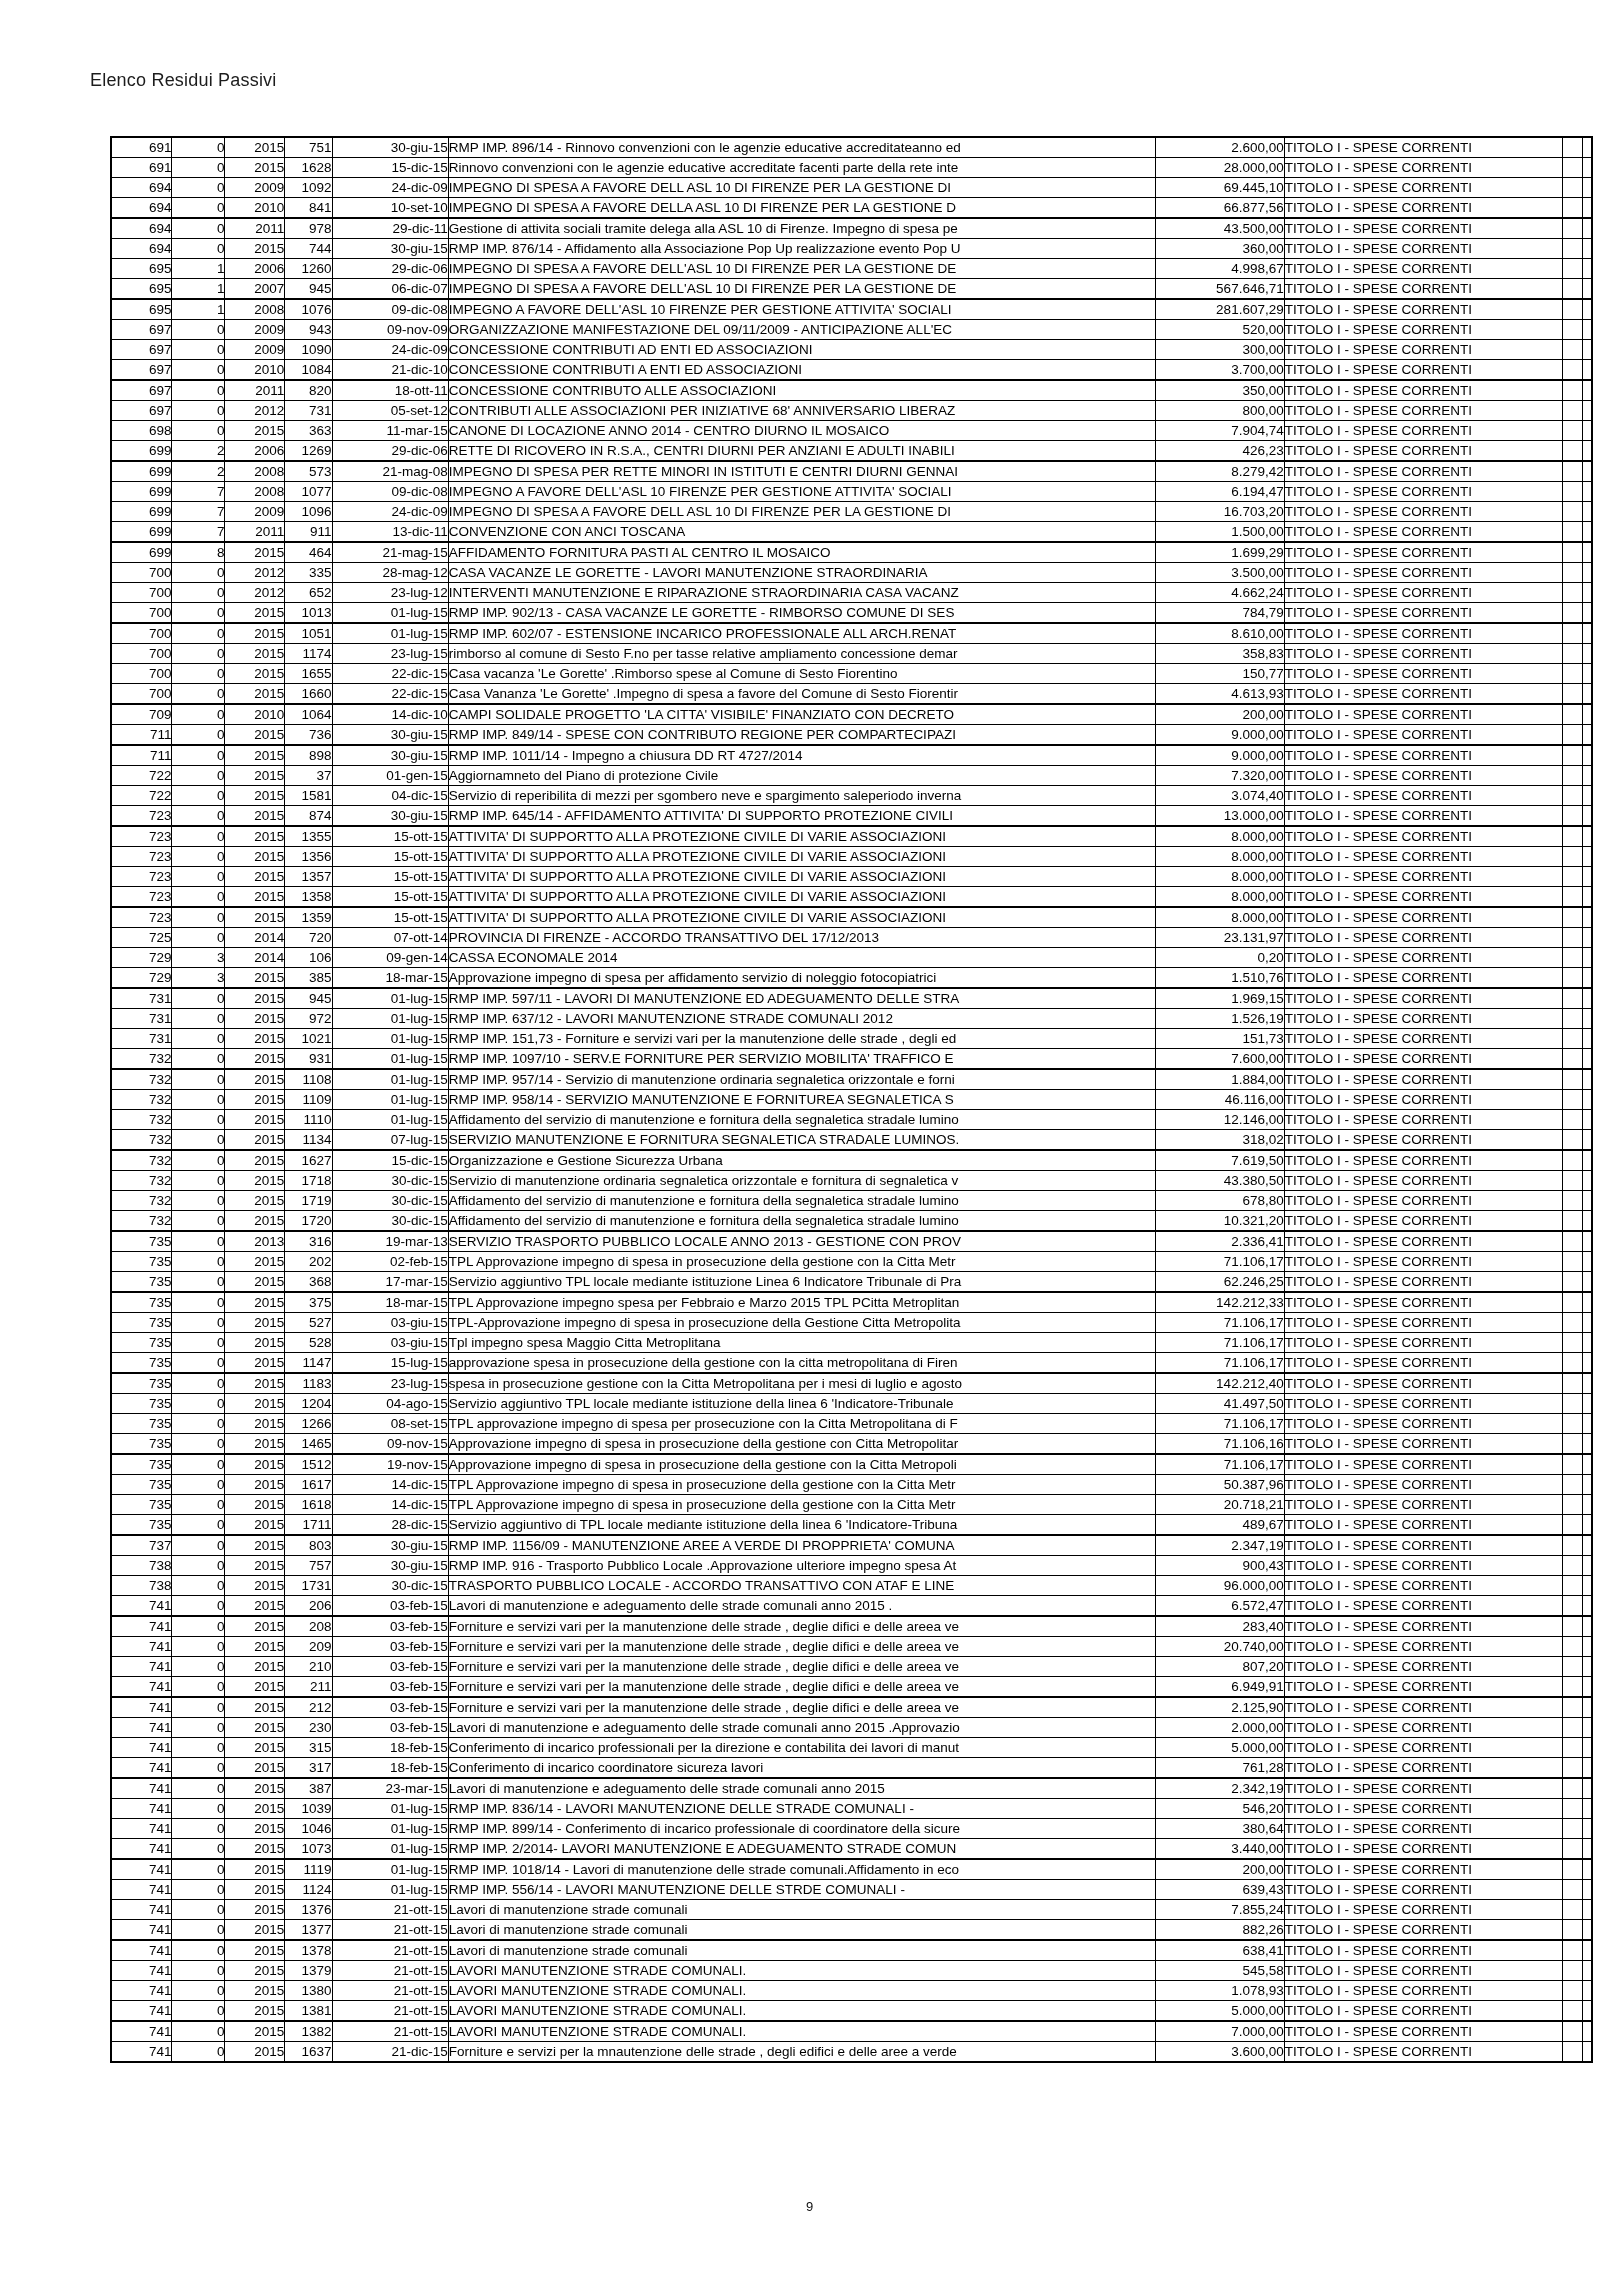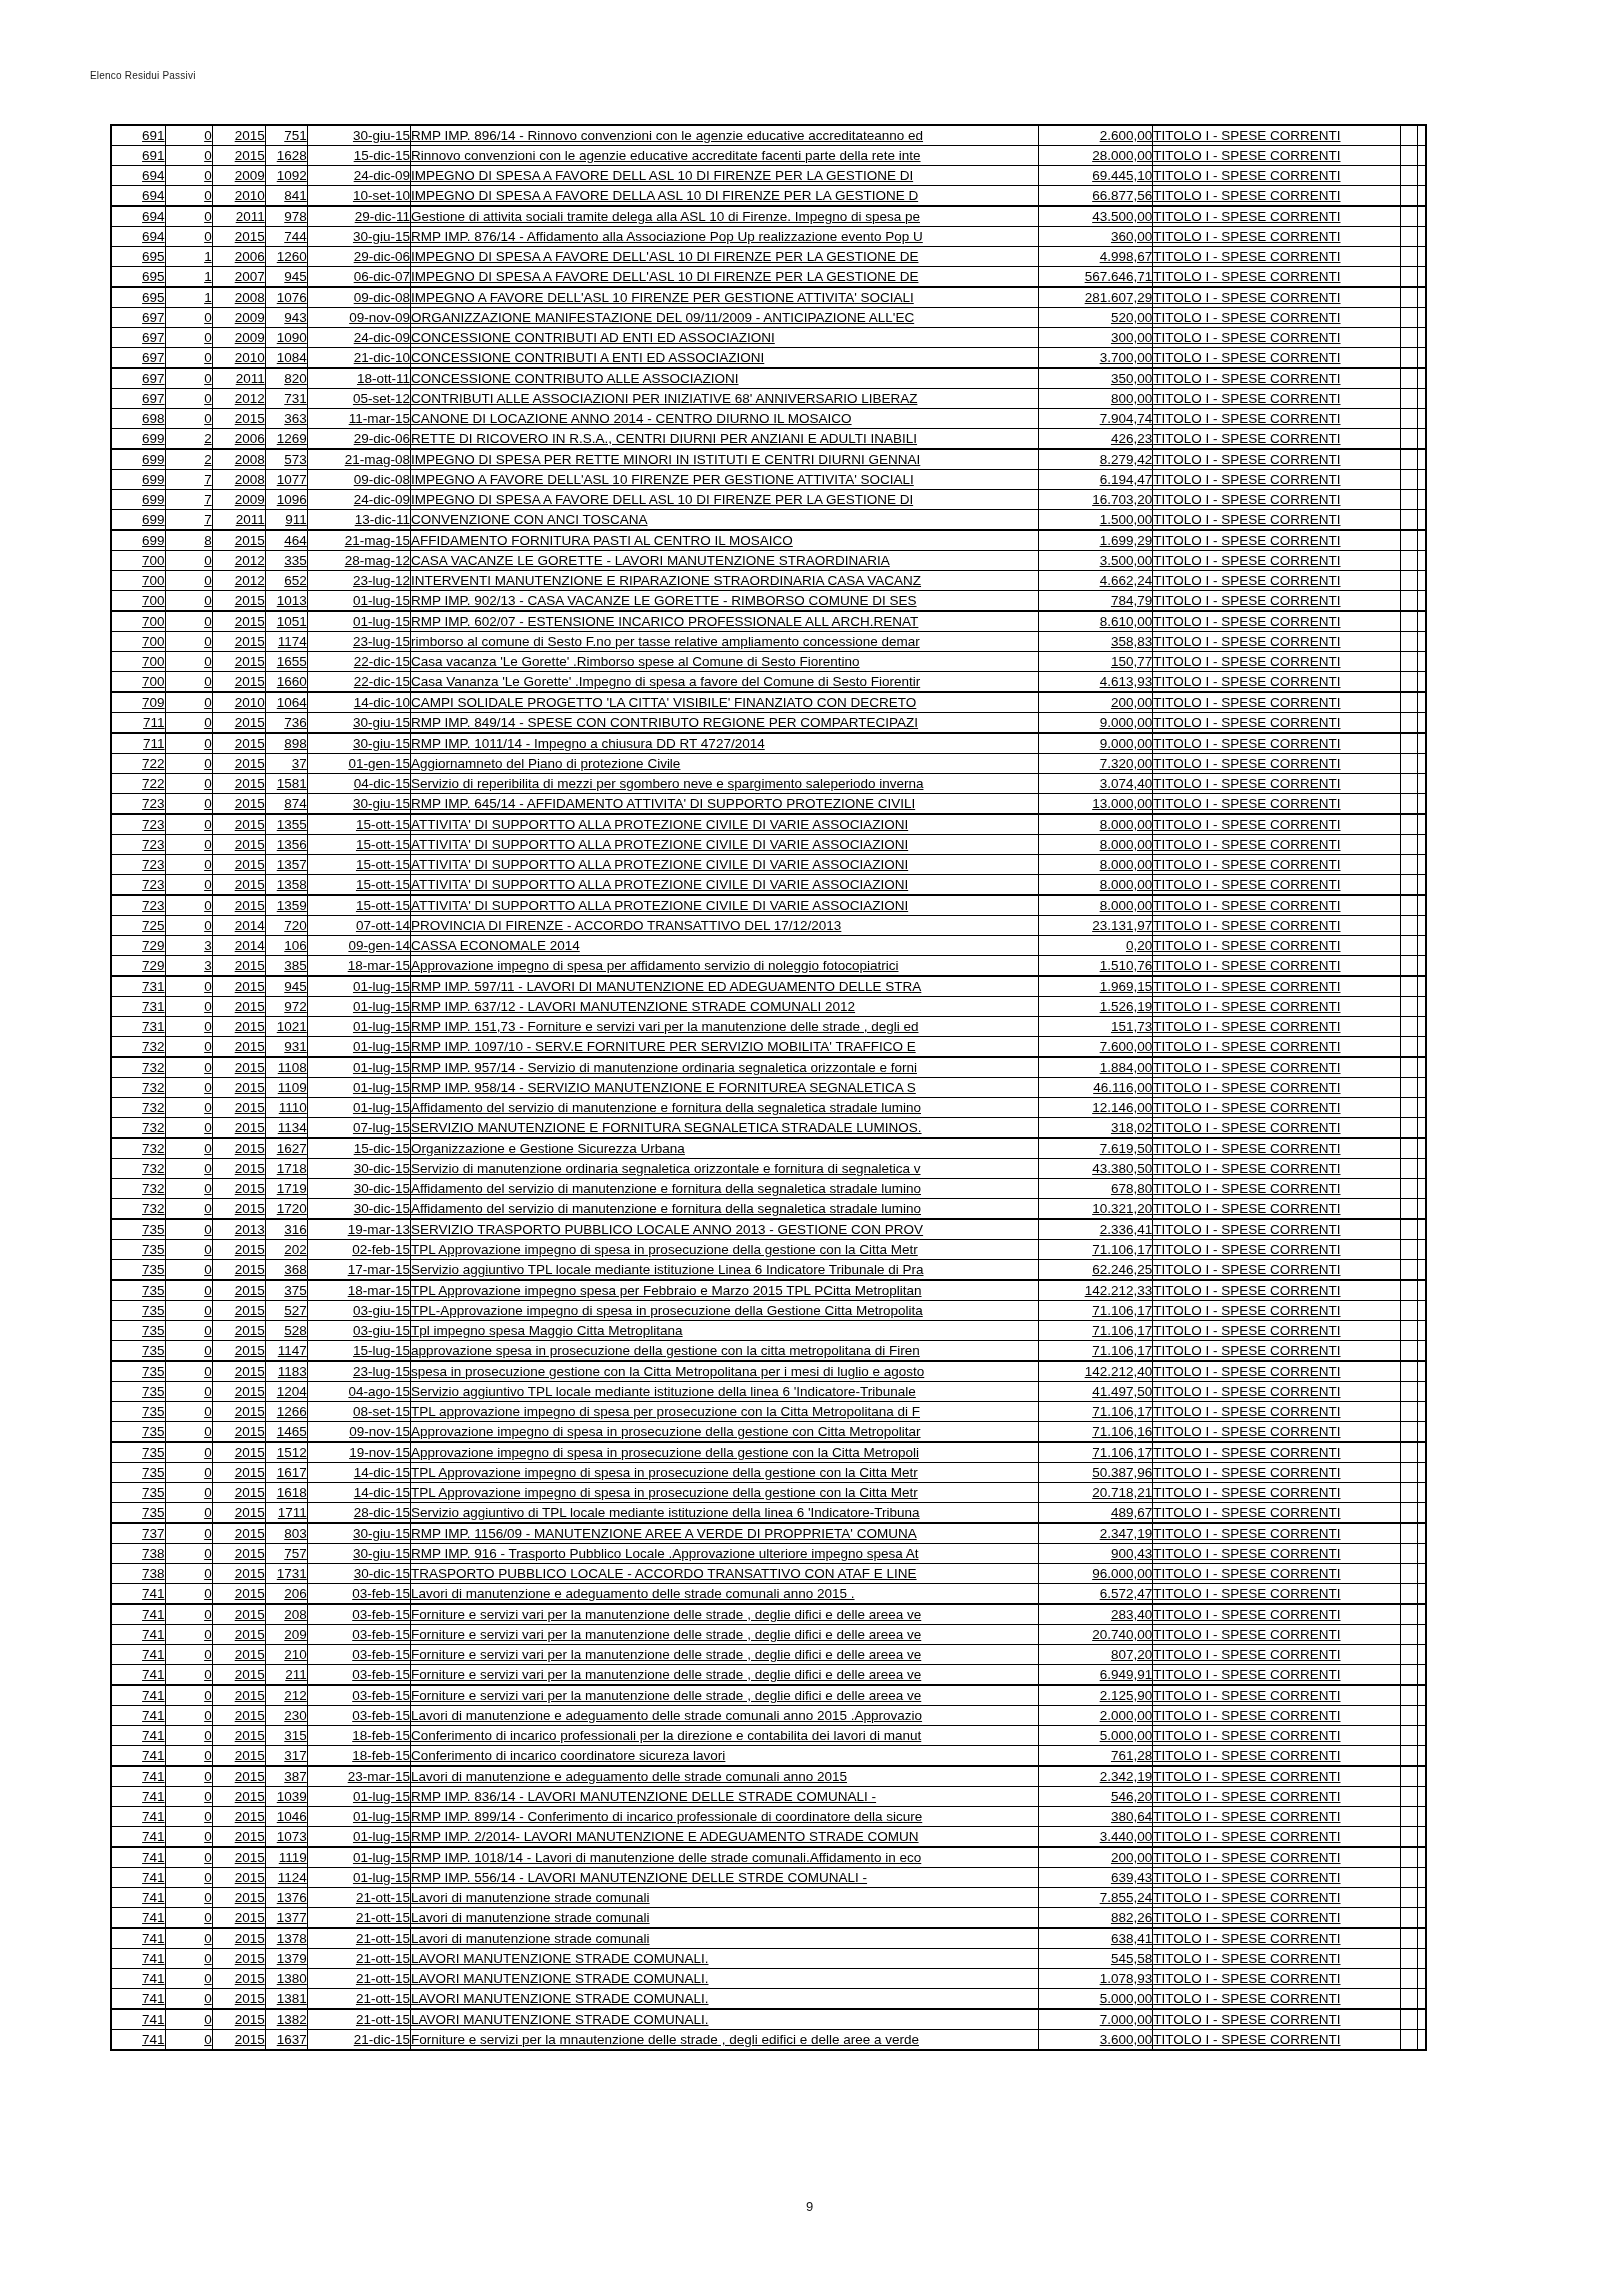--- a/index.html
+++ b/index.html
@@ -6,30 +6,29 @@
   body{
     width:1619px;height:2290px;
     background:#ffffff;
     font-family:"Liberation Sans","DejaVu Sans",sans-serif;
     color:#000;
     position:relative;
     overflow:hidden;
   }
   .doc-title{
     position:absolute;left:90px;top:70px;
-    font-size:10px;color:#1c1c1c;letter-spacing:0.2px;
+    font-size:18px;color:#1c1c1c;letter-spacing:0.2px;
     white-space:nowrap;
   }
   table.residui{
-    position:absolute;left:110px;top:124px;
-    width:1317px;
+    position:absolute;left:110px;top:136px;
+    width:1483px;
     border-collapse:collapse;
     table-layout:fixed;
     border:2.8px solid #000;
-    text-decoration:underline;
   }
   table.residui td{
     border:0.9px solid #000;
     height:19px;
     line-height:19px;
     font-size:13.5px;
     padding:0;
     white-space:nowrap;
     overflow:hidden;
     vertical-align:middle;

